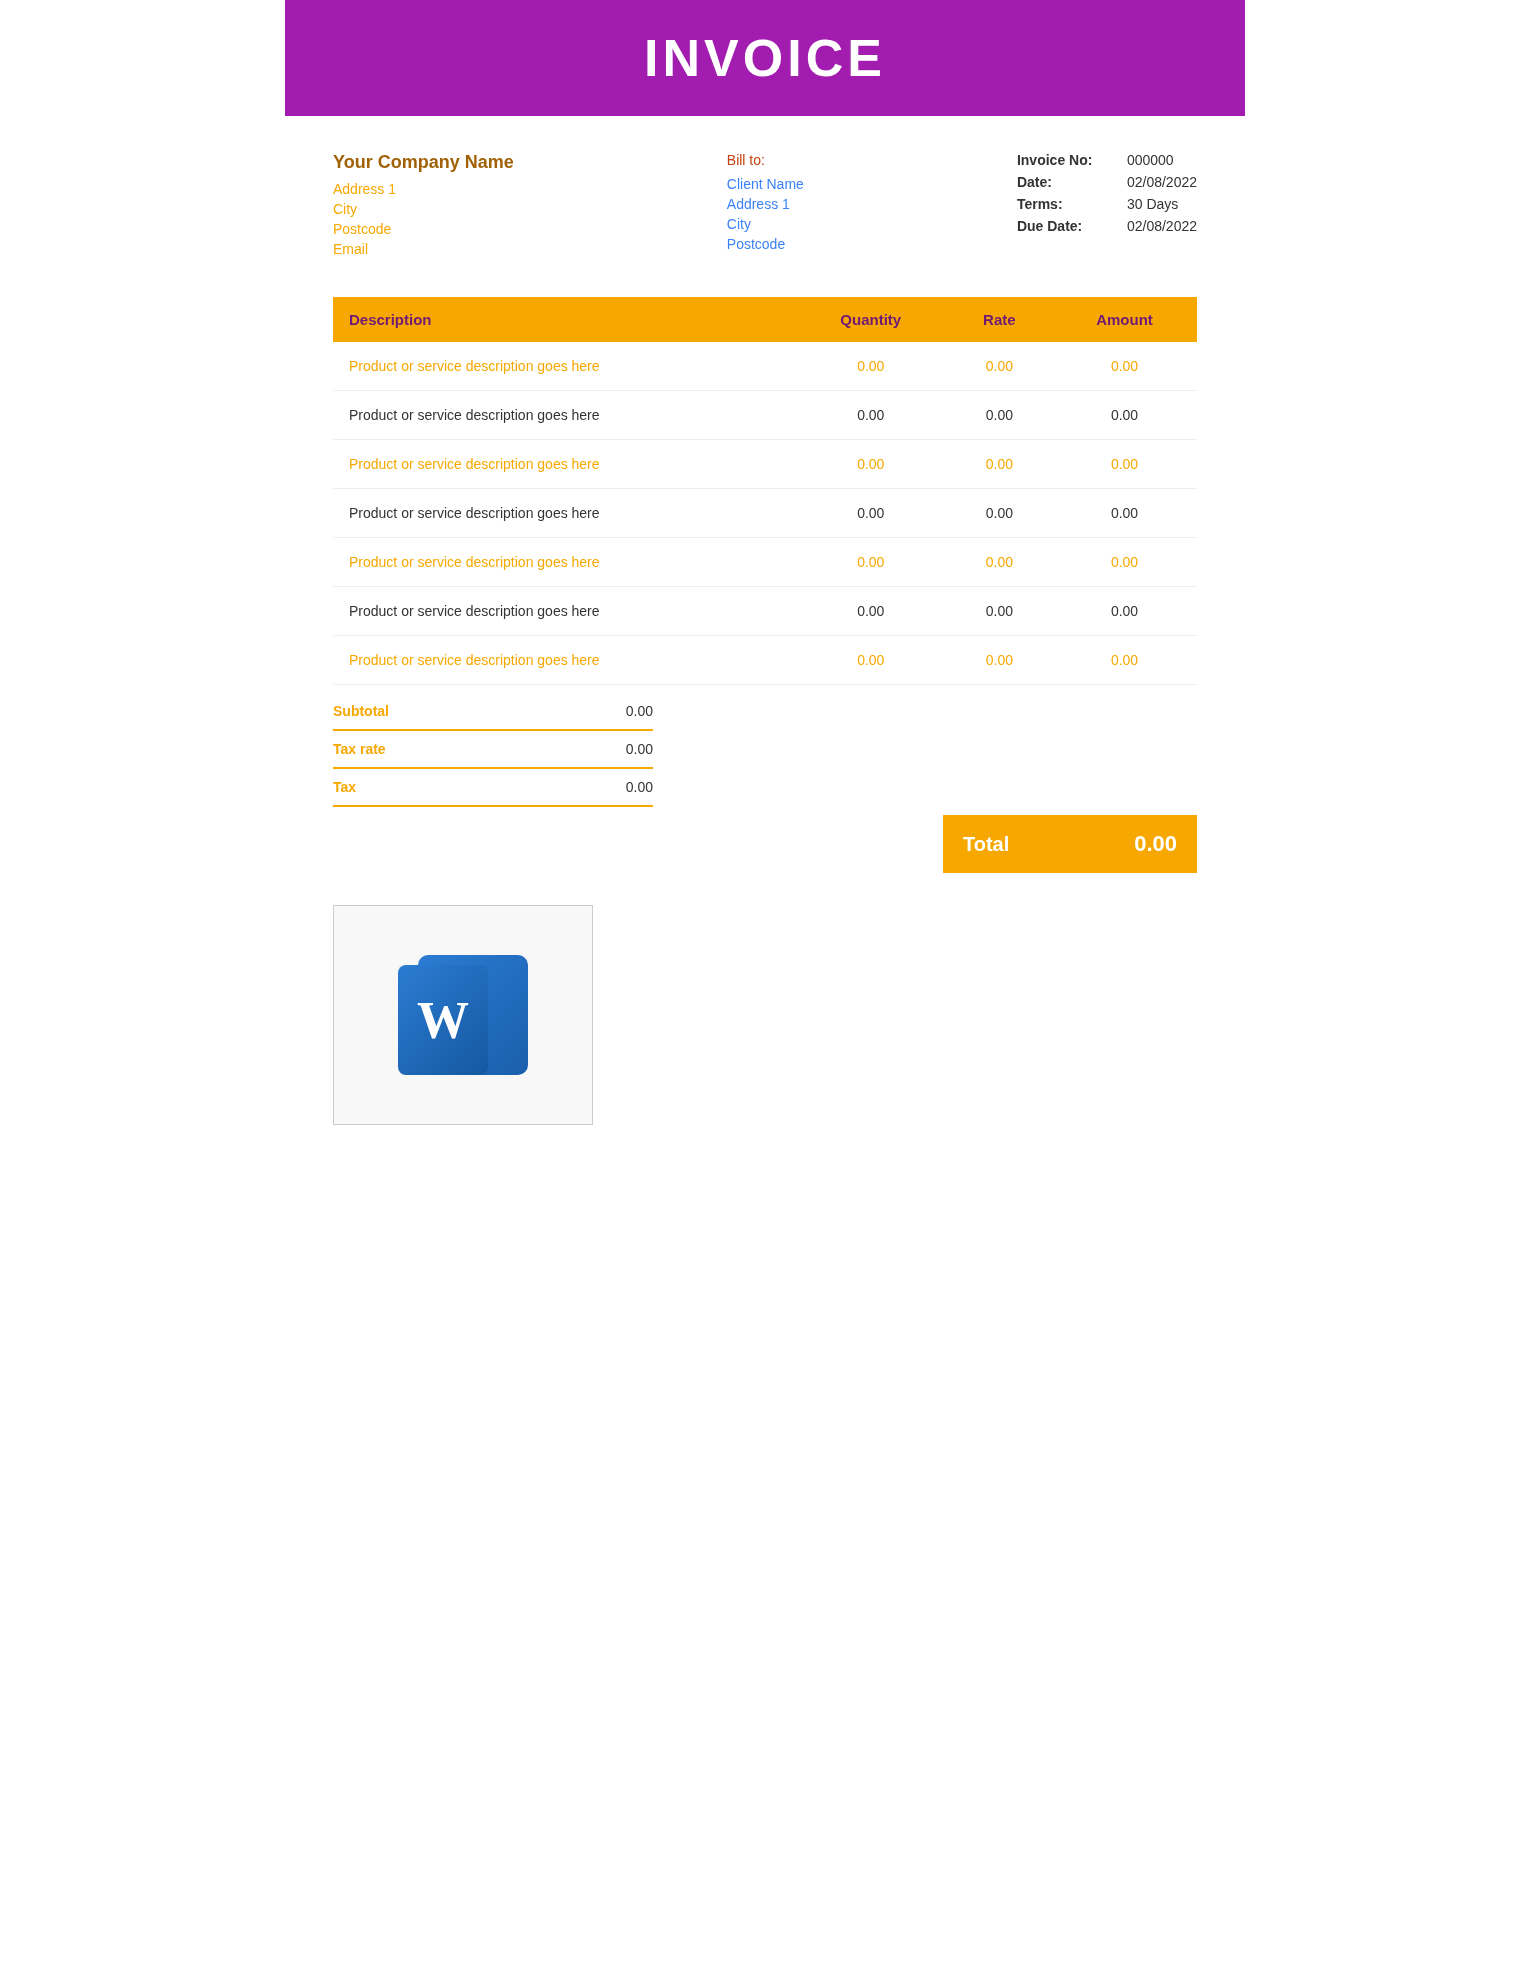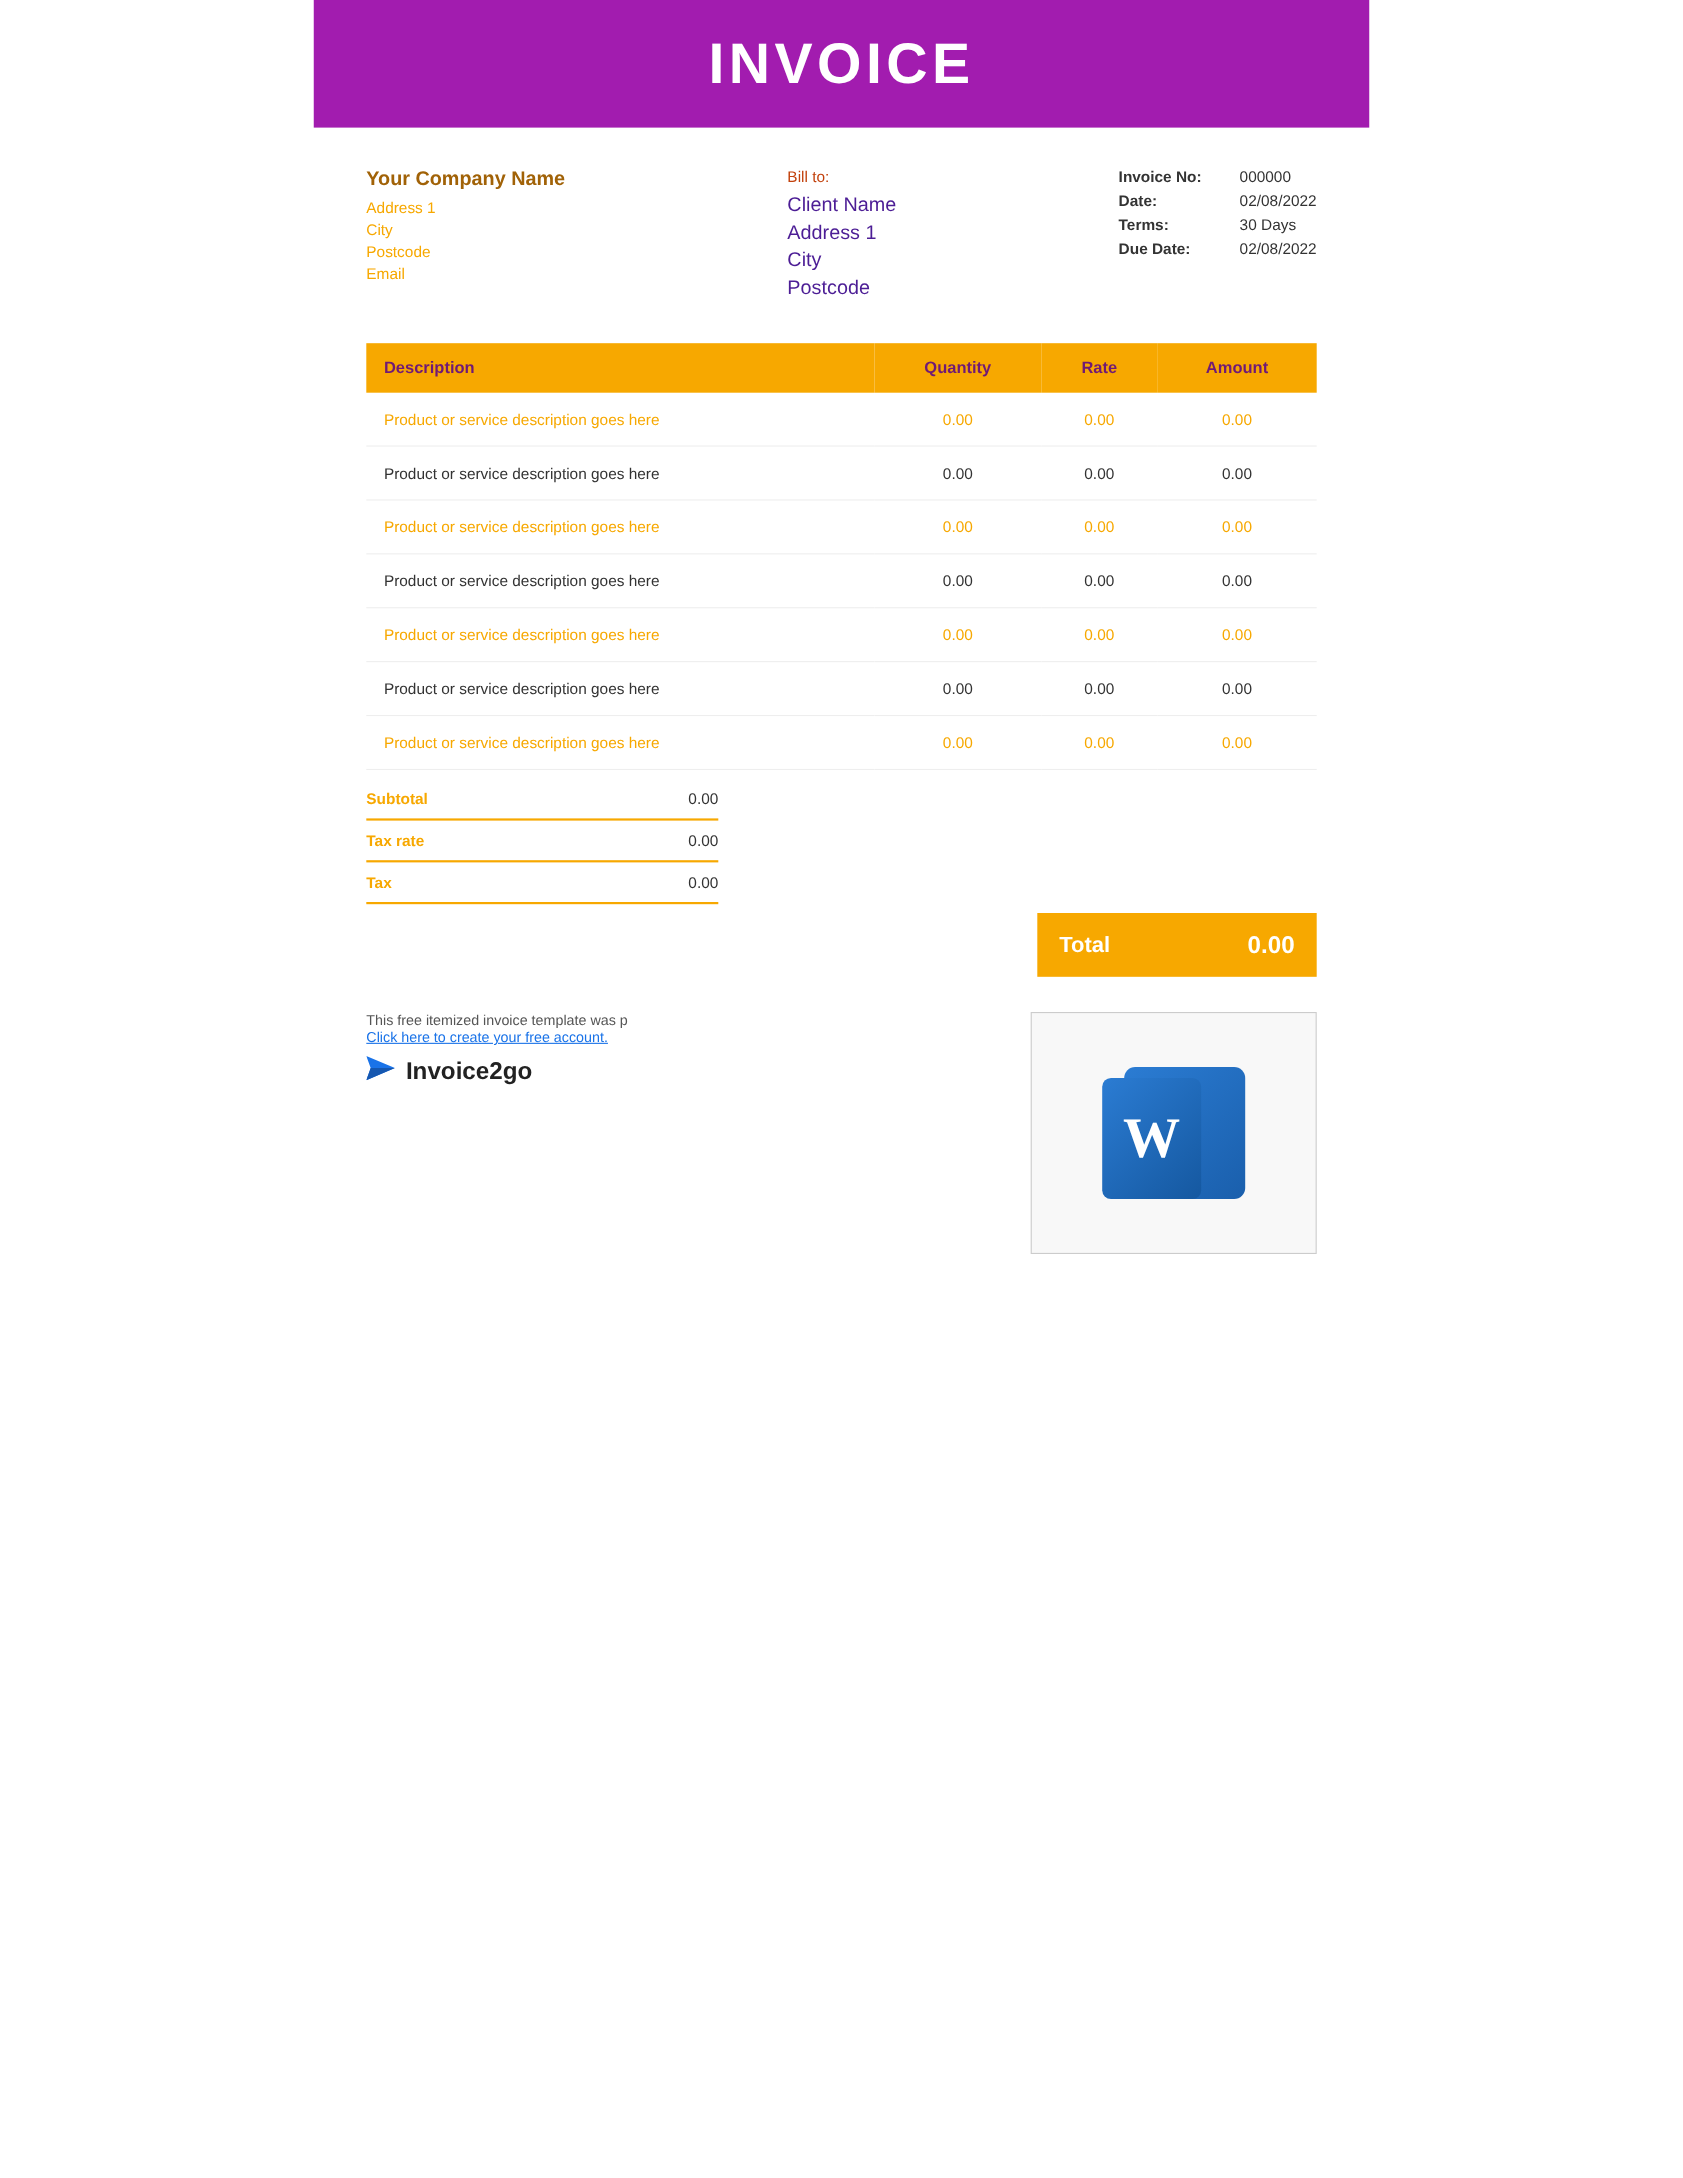--- a/index.html
+++ b/index.html
@@ -42,22 +42,22 @@
       margin-bottom: 4px;
     }
 
     .bill-to h3 {
       font-weight: normal;
       font-size: 14px;
       margin-bottom: 8px;
       color: #c2410c;
     }
     .bill-to .bill-line {
-      font-size: 18px;
-      color: #4c1d95;
+      font-size: 14px;
+      color: #3b82f6;
       margin-bottom: 4px;
     }
 
     .invoice-meta {
       font-size: 14px;
     }
     .invoice-meta .meta-row {
       display: flex;
       margin-bottom: 6px;
     }
@@ -365,35 +365,20 @@
 </div>
 
 <div class="total-wrapper">
   <div class="total-bar-inner">
     <span class="total-label">Total</span>
     <span class="total-value">0.00</span>
   </div>
 </div>
 
 <div class="footer-section">
-  <div class="footer-left">
-    <span>This free itemized invoice template was p</span>
-    <br>
-    <a href="#">Click here to create your free account.</a>
-    <div class="invoice2go-brand">
-      <span class="plane-icon">
-        
-        <svg width="26" height="22" viewBox="0 0 26 22" fill="none">
-          <polygon points="0,0 26,11 0,22 4,11" fill="#1a73e8"></polygon>
-          <polygon points="4,11 0,22 26,11" fill="#1557b0"></polygon>
-        </svg>
-      </span>
-      <span class="brand-name">Invoice2go</span>
-    </div>
-  </div>
   <div class="word-icon-box">
     <div class="word-icon">
       <div class="word-icon-back"></div>
       <div class="word-icon-front">
         <span>W</span>
       </div>
     </div>
   </div>
 </div>
 

